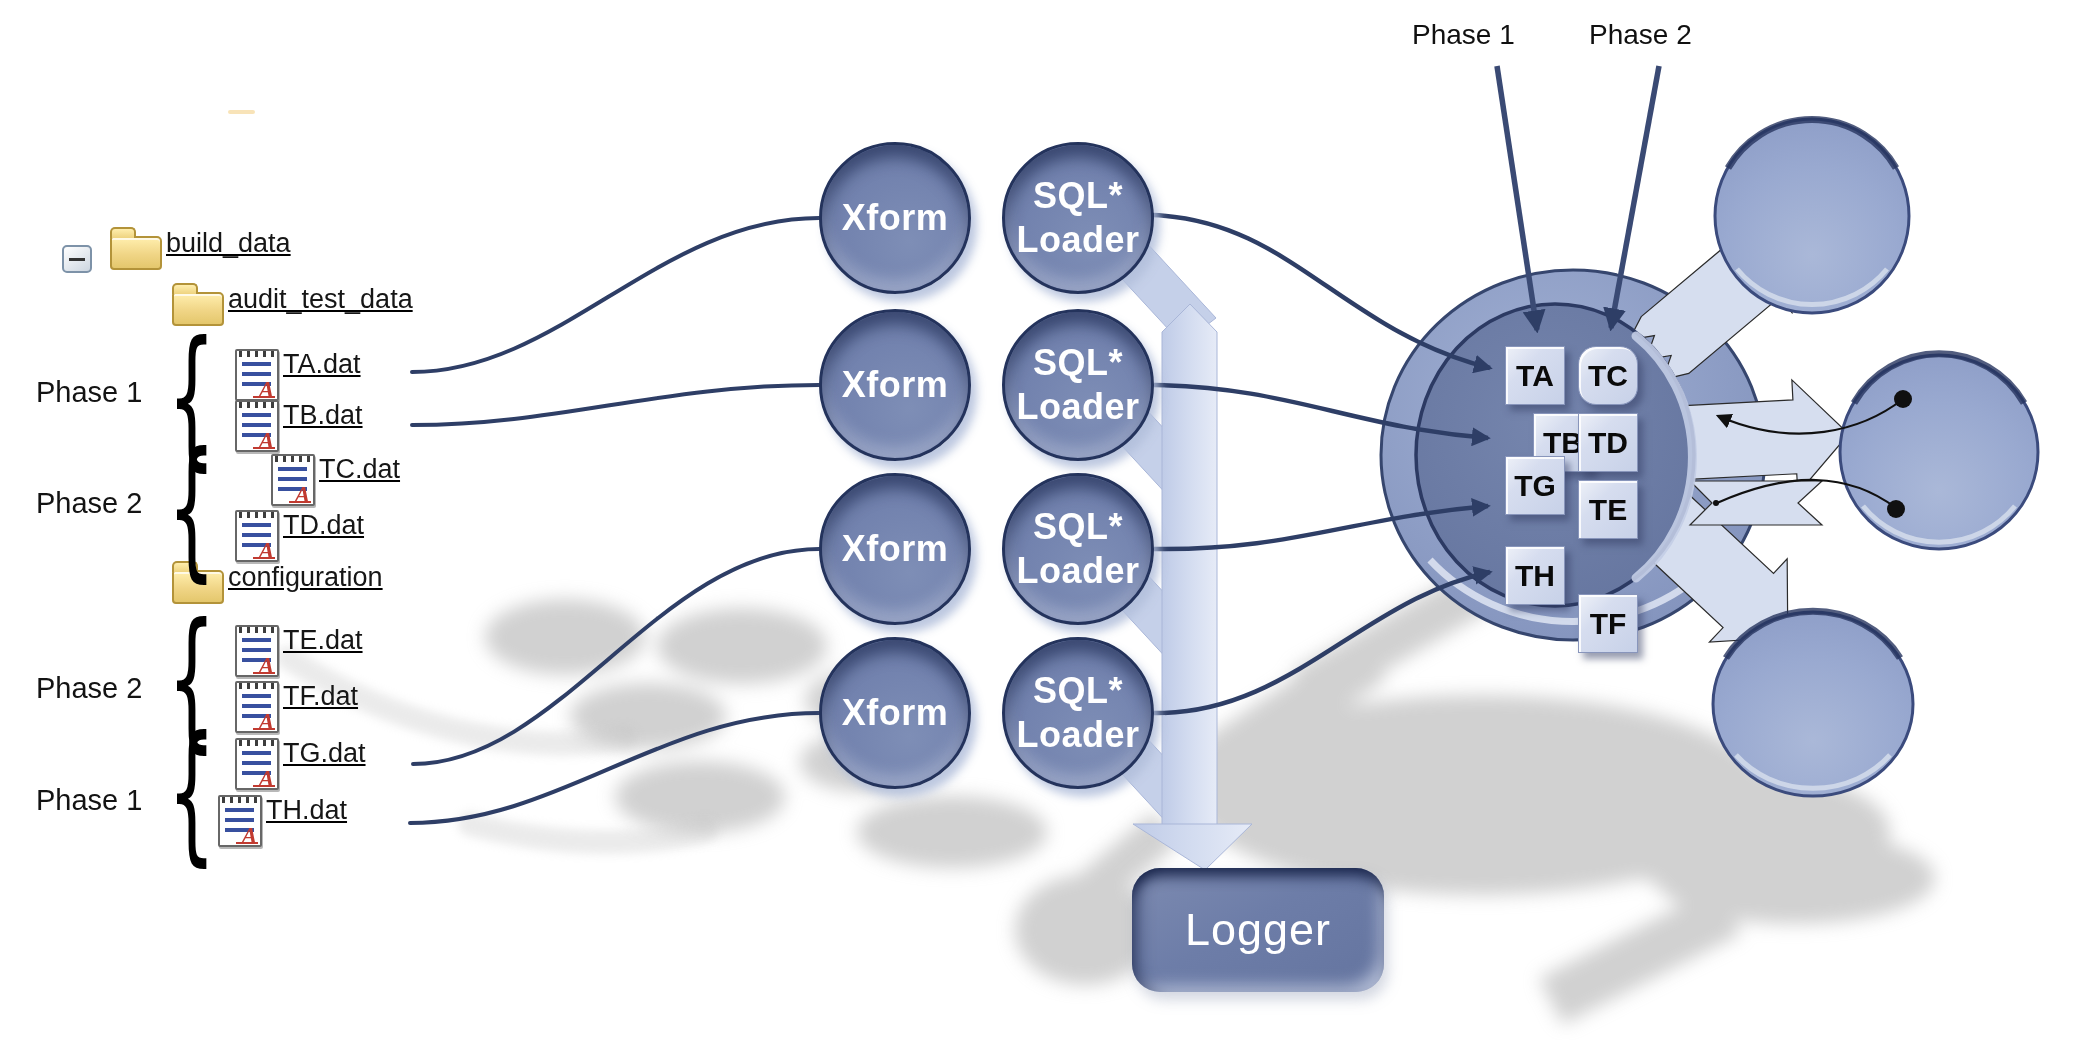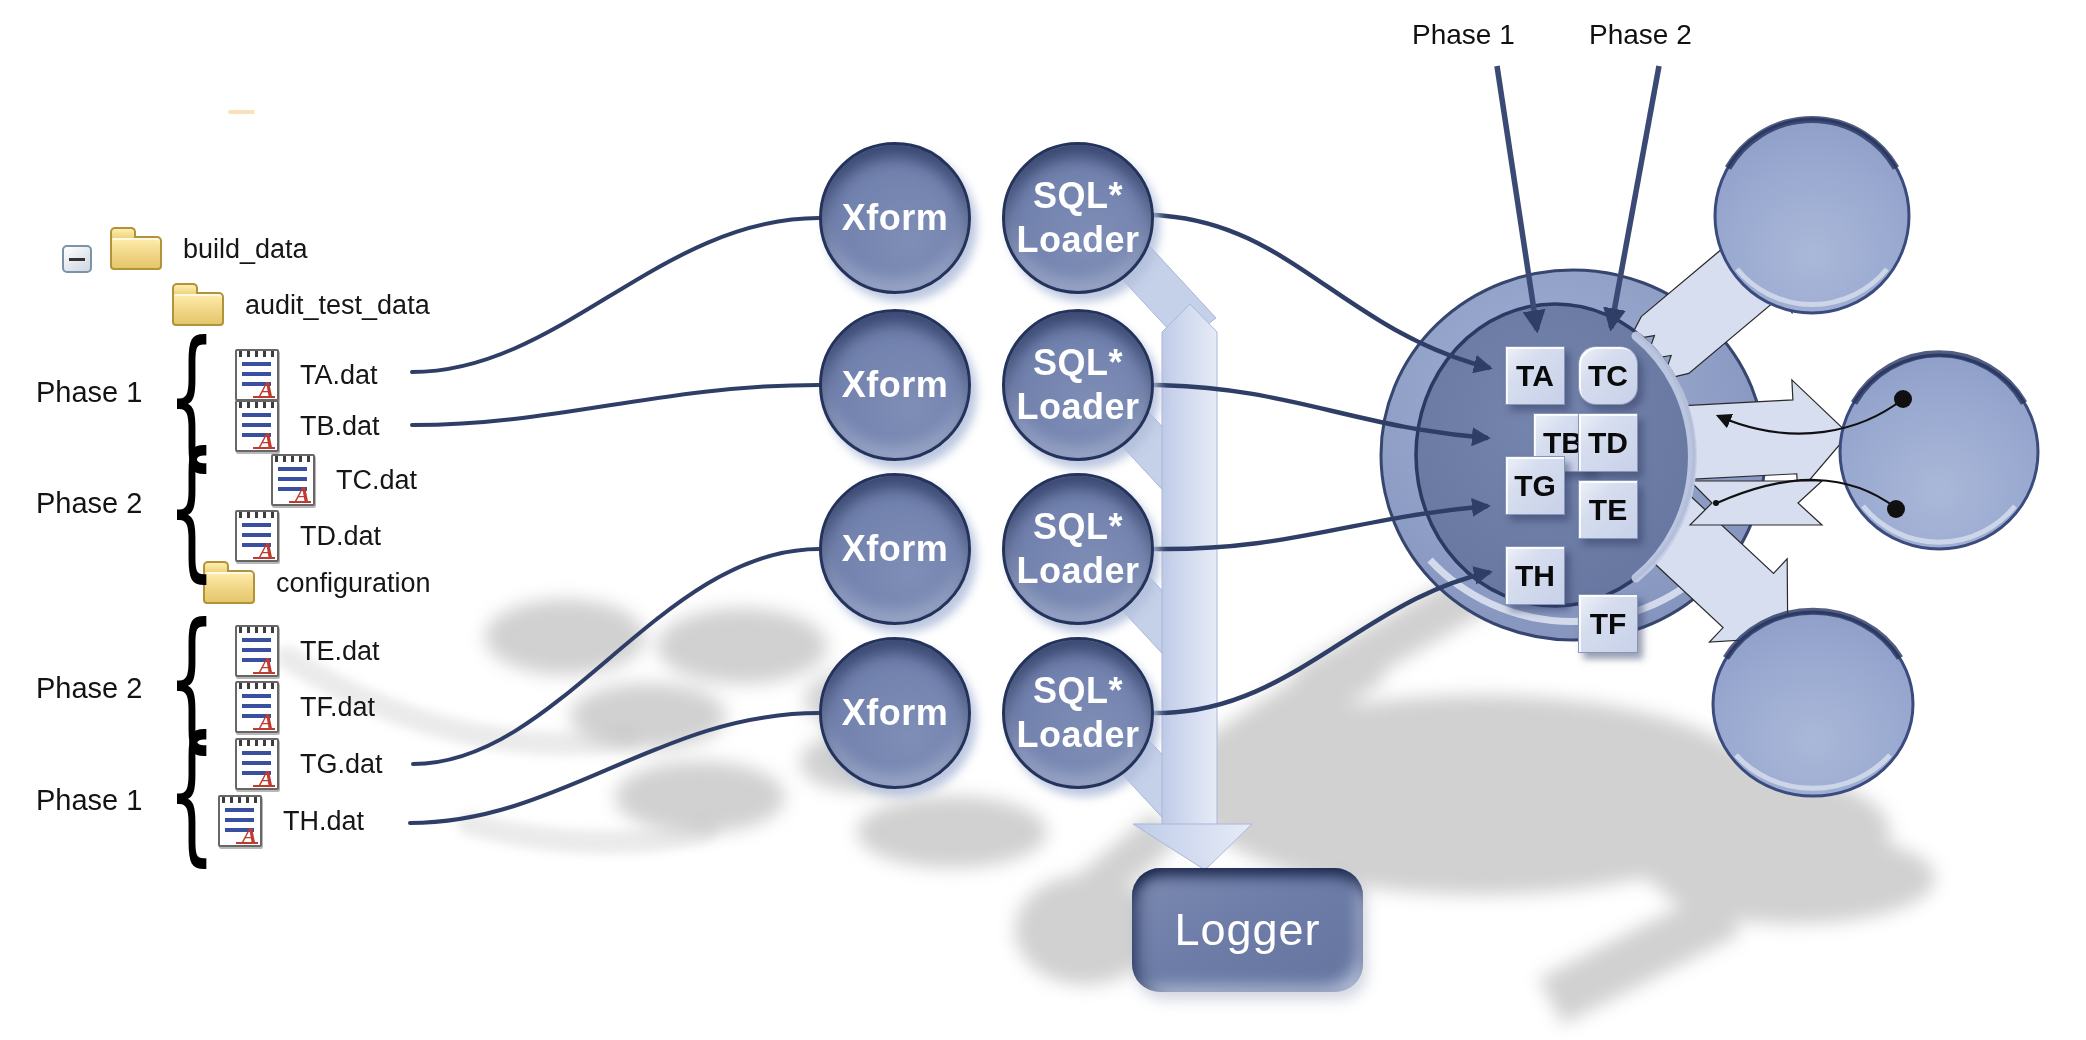--- a/index.html
+++ b/index.html
@@ -3,21 +3,21 @@
 <meta charset="utf-8">
 <style>
   html,body { margin:0; padding:0; background:#ffffff; }
   .stage {
     position:relative; width:2086px; height:1040px; background:#ffffff;
     overflow:hidden; font-family:"Liberation Sans", sans-serif;
   }
   svg.underlay { position:absolute; left:0; top:0; }
 
   
-  .tree-row { position:absolute; display:flex; align-items:center; gap:21px; }
+  .tree-row { position:absolute; display:flex; align-items:flex-start; gap:4px;text-decoration:underline; }
   .tree-label { font-size:27px; color:#161616; white-space:nowrap; }
 
   .expander {
     position:absolute; left:62px; top:245px; width:30px; height:28px;
     border:2px solid #7d92a8; border-radius:5px;
     background:linear-gradient(145deg,#ffffff,#cdd6e0); box-sizing:border-box;
   }
   .expander::after {
     content:""; position:absolute; left:5px; right:5px; top:50%; height:3px;
     margin-top:-1.5px; background:#333;
@@ -83,21 +83,21 @@
     position:absolute; width:60px; height:59px; box-sizing:border-box;
     display:flex; align-items:center; justify-content:center;
     font-weight:bold; font-size:30px; color:#0a0a0a;
     background:linear-gradient(135deg,#eef1f8 0%,#d6ddef 35%,#c7d1e8 100%);
     border:1px solid #8895bb;
     box-shadow:5px 6px 7px rgba(52,62,100,.5), inset 2px 2px 0 rgba(255,255,255,.85);
   }
 
   
   .logger {
-    position:absolute; left:1132px; top:868px; width:231px; height:124px;
+    position:absolute; left:1132px; top:868px; width:252px; height:124px;
     border-radius:28px; display:flex; align-items:center; justify-content:center;
     color:#ffffff; font-size:45px; letter-spacing:1px;
     background:linear-gradient(150deg,#7d8bb1 0%,#6d7da8 45%,#64749f 100%);
     box-shadow: inset 0 14px 14px -6px rgba(14,26,64,.85),
                 inset 16px 0 16px -10px rgba(14,26,64,.55),
                 inset -12px -14px 16px -8px rgba(226,233,247,.6),
                 4px 8px 14px rgba(130,140,170,.35);
   }
 
   .annotation { position:absolute; top:18px; font-size:28px; line-height:34px; color:#101010; }
@@ -240,21 +240,21 @@
   <div class="top-dash"></div>
 
   <div class="tree-row" style="left:110px; top:228px;">
     <span class="folder-icon"></span>
     <span class="tree-label">build_data</span>
   </div>
   <div class="tree-row" style="left:172px; top:284px;">
     <span class="folder-icon"></span>
     <span class="tree-label">audit_test_data</span>
   </div>
-  <div class="tree-row" style="left:172px; top:562px;margin-left:31px;">
+  <div class="tree-row" style="left:172px; top:562px;">
     <span class="folder-icon"></span>
     <span class="tree-label">configuration</span>
   </div>
 
   <div class="tree-row" style="left:235px; top:349px;">
     <span class="file-icon">
         <span class="spiral"></span>
         <span class="lines"></span>
         <span class="red-a"></span>
         <span class="red-line"></span>

